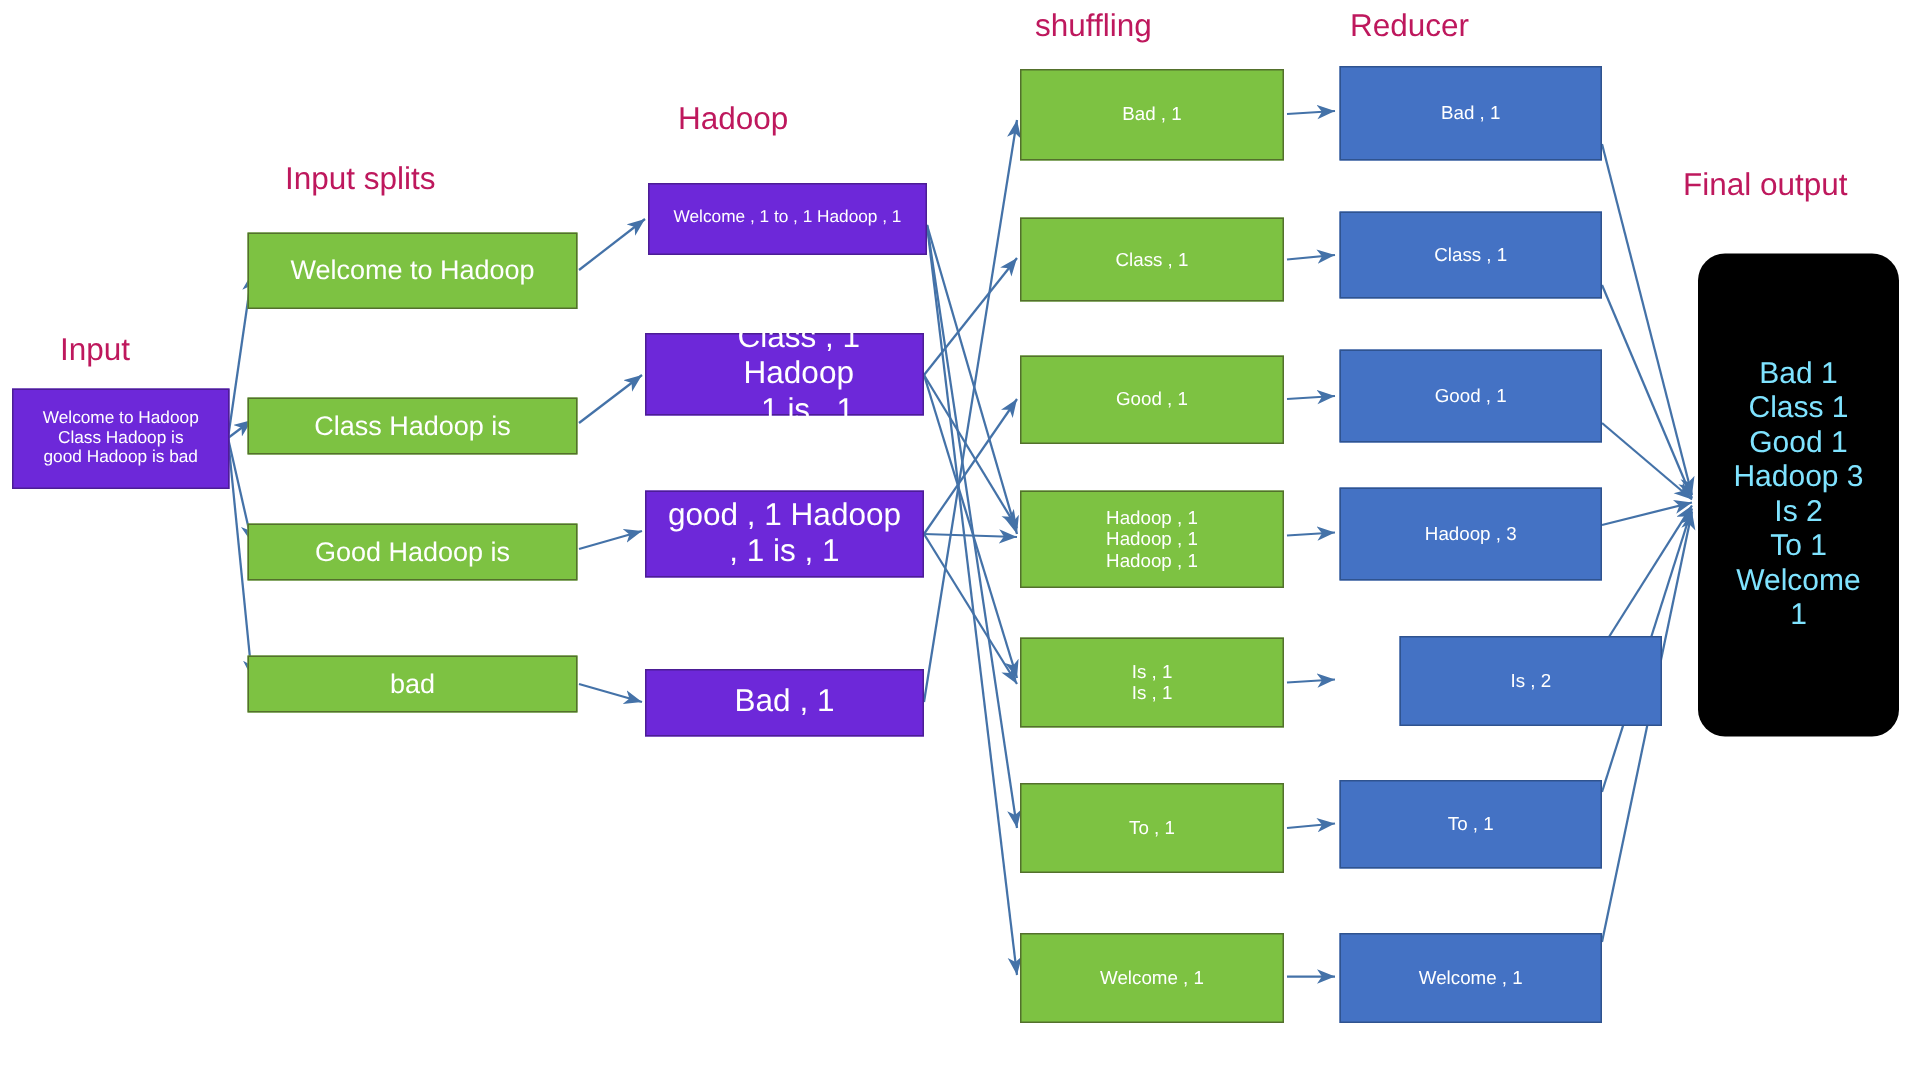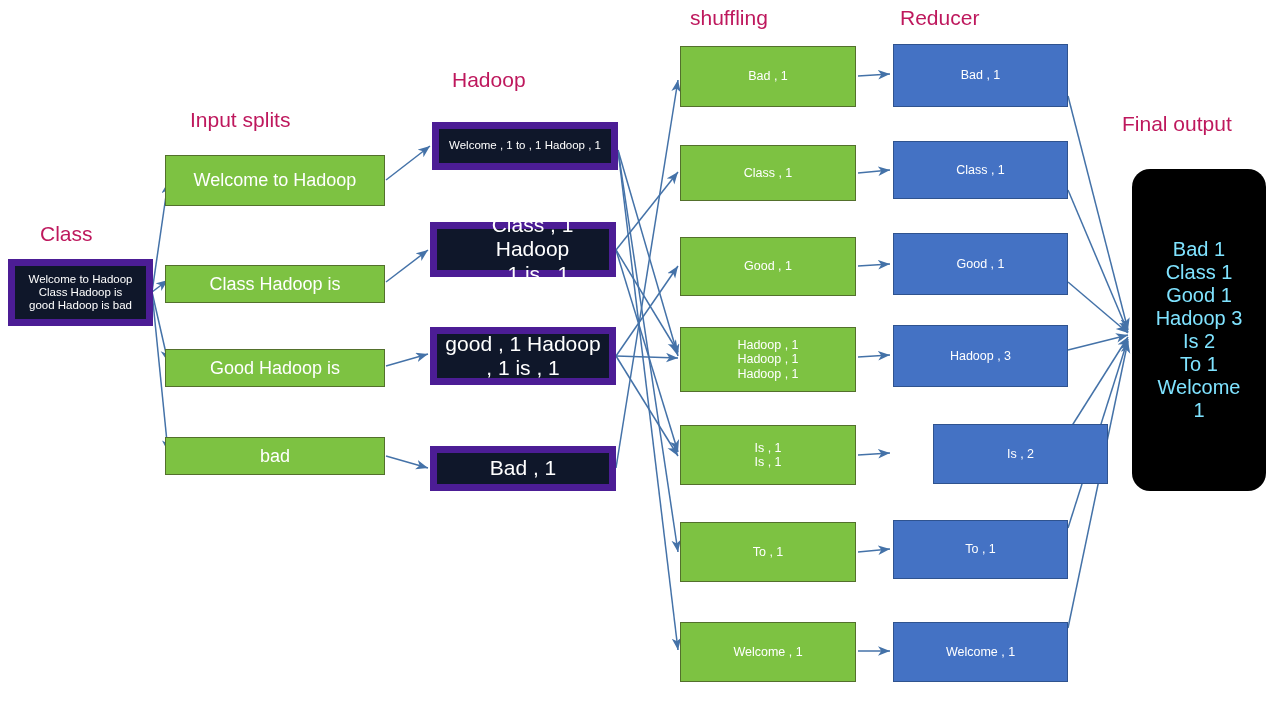--- a/index.html
+++ b/index.html
@@ -42,22 +42,22 @@
     color: #ffffff;
     line-height: 1.15;
     padding: 2px 4px;
     white-space: pre-line;
   }
   .node.green {
     background: #7DC242;
     border: 1px solid #53702c;
   }
   .node.blue {
-    background: #0f172a;
-    border: 7px solid #4c1d95;
+    background: #6d28d9;
+    border: 1px solid #4c1d95;
   }
   .node.darkblue {
     background: #4472C4;
     border: 1px solid #2f538f;
   }
   .node.cyan {
     background: #000000;
     border: none;
     border-radius: 18px;
     color: #7FE3FF;
@@ -117,21 +117,21 @@
       <path d="M1068,96 L1128,330"></path>
       <path d="M1068,190 L1128,332"></path>
       <path d="M1068,282 L1128,333"></path>
       <path d="M1068,350 L1128,335"></path>
       <path d="M1068,432 L1128,337"></path>
       <path d="M1068,528 L1128,339"></path>
       <path d="M1068,628 L1128,341"></path>
     </g>
   </svg>
 
-  <div class="col-title" style="left:40px; top:222px; width:72px;">Class</div>
+  <div class="col-title" style="left:40px; top:222px; width:72px;">Input</div>
   <div class="col-title" style="left:190px; top:108px; width:172px;">Input splits</div>
   <div class="col-title" style="left:452px; top:68px; width:150px;">Hadoop</div>
   <div class="col-title" style="left:690px; top:6px; width:160px;">shuffling</div>
   <div class="col-title" style="left:900px; top:6px; width:158px;">Reducer</div>
   <div class="col-title" style="left:1122px; top:112px; width:160px;">Final output</div>
 
   <div class="node blue input-box-text" style="left:8px; top:259px; width:145px; height:67px;">Welcome to Hadoop
 Class Hadoop is
 good Hadoop is bad</div>
 

